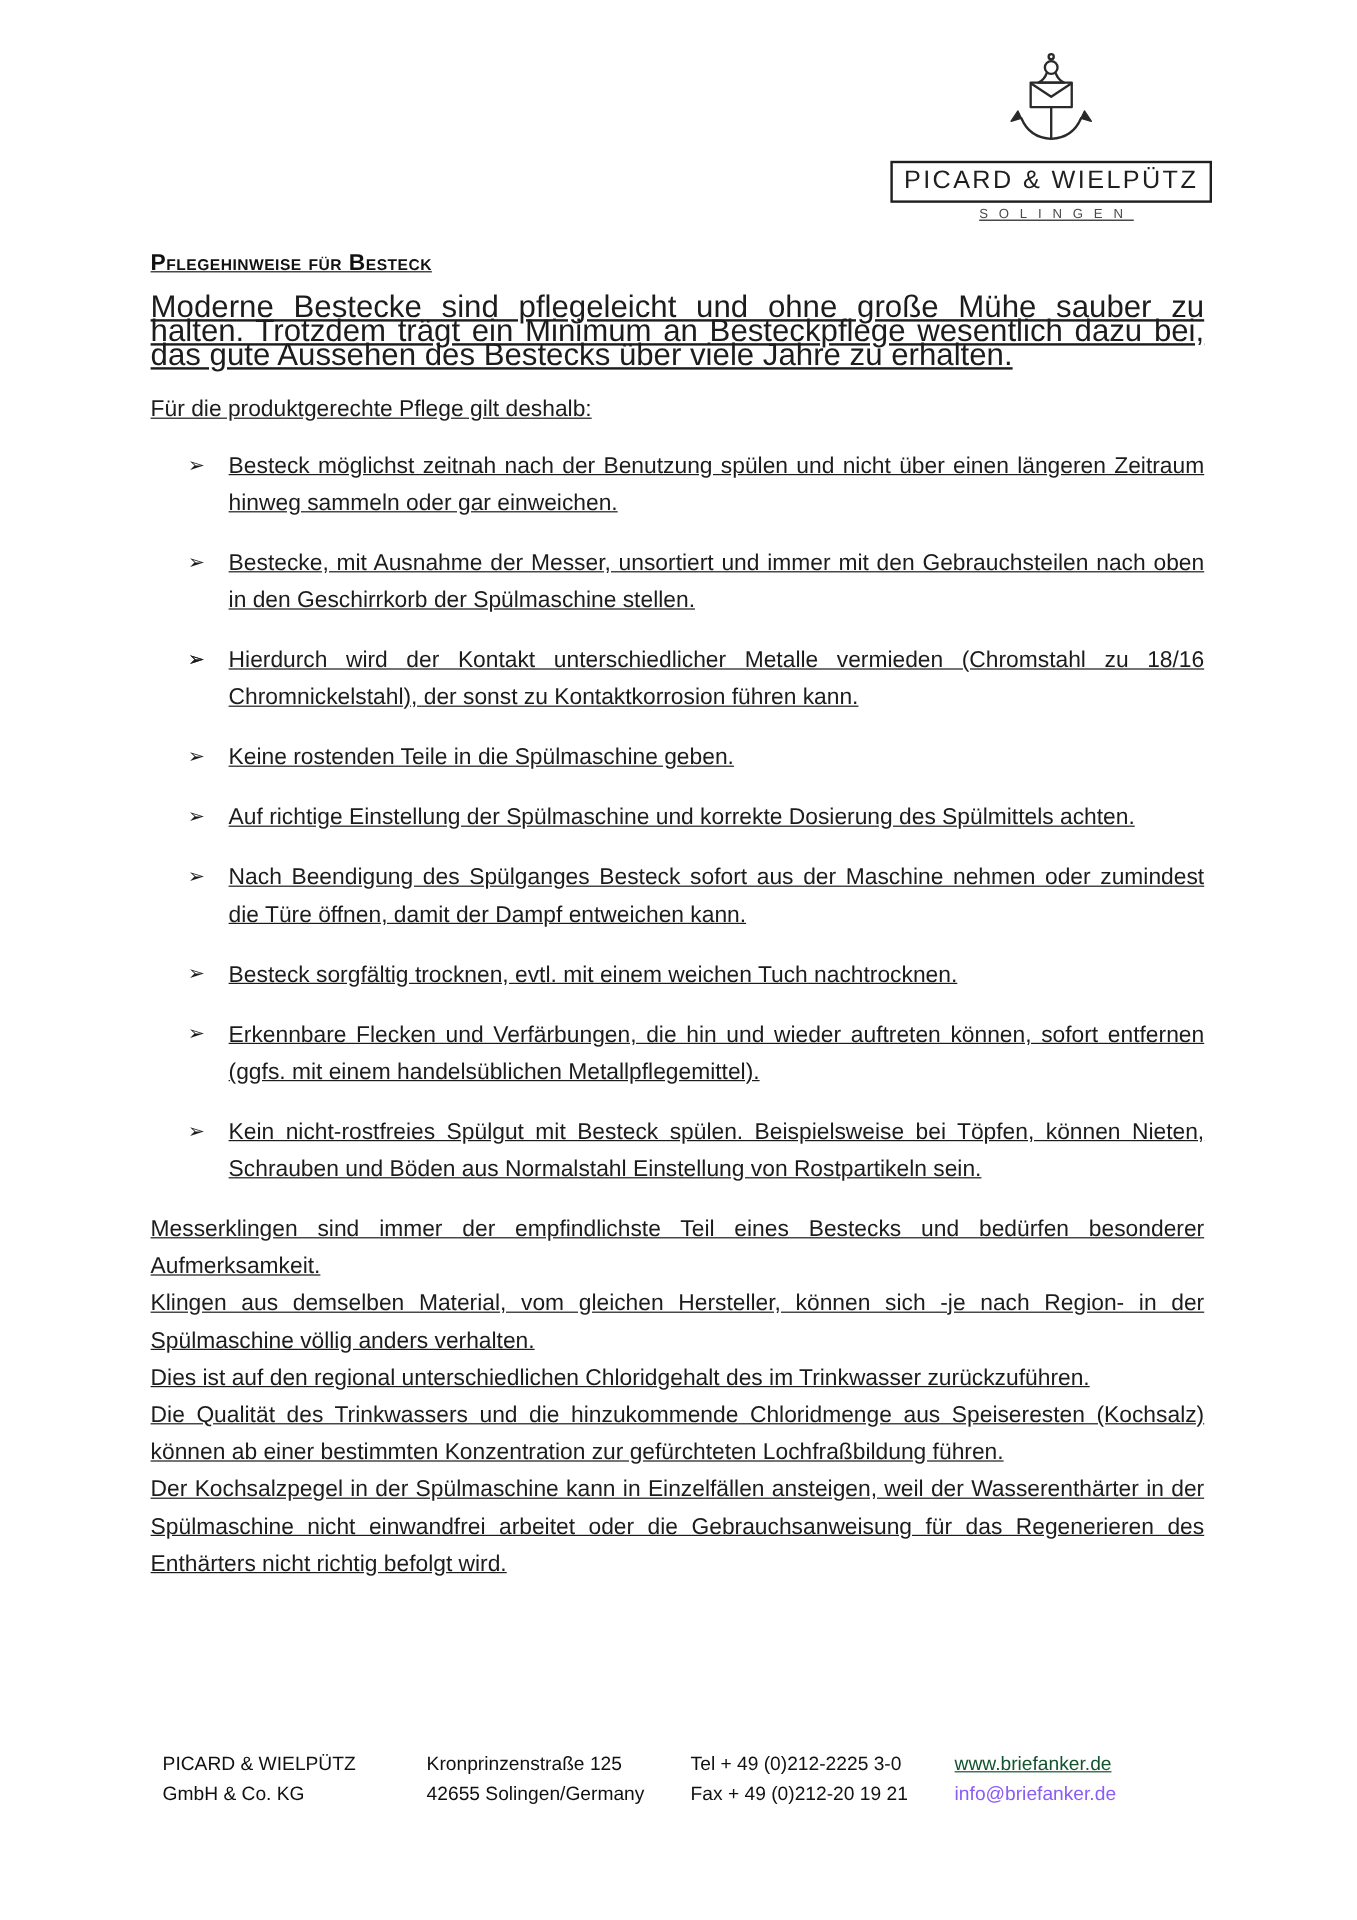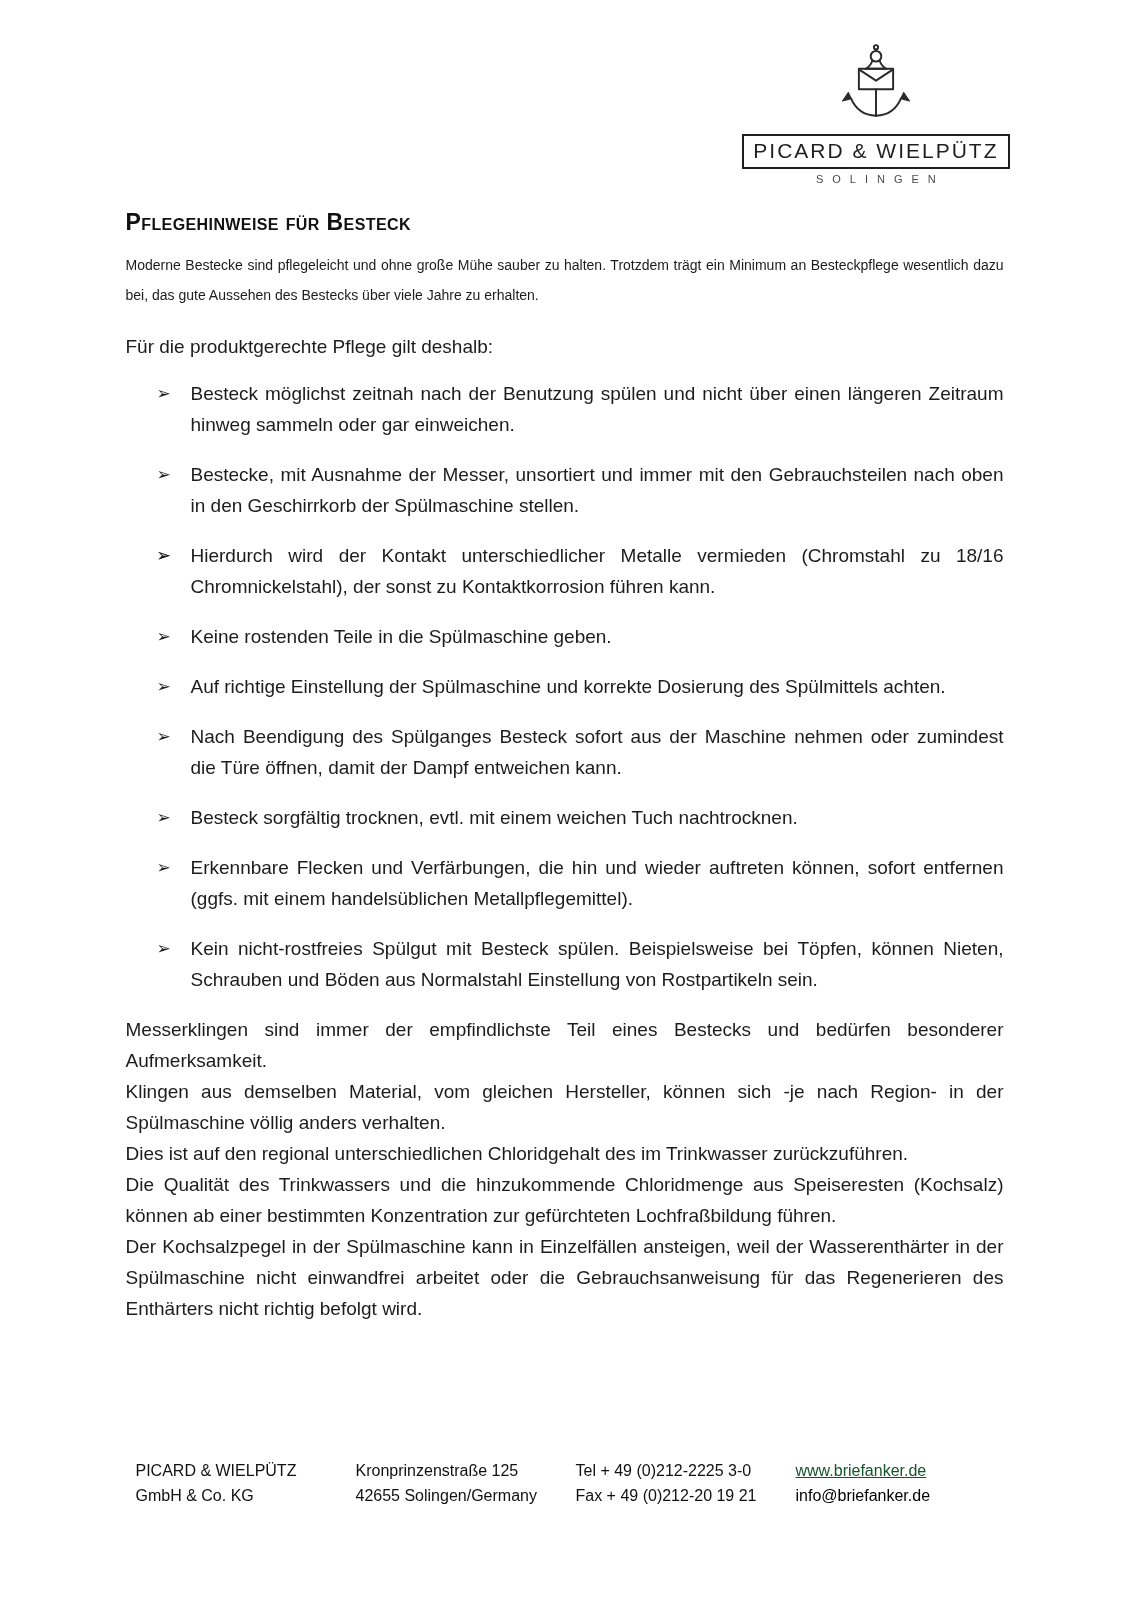--- a/index.html
+++ b/index.html
@@ -5,20 +5,21 @@
   * { margin: 0; padding: 0; box-sizing: border-box; }
   html, body { background: #ffffff; }
   body { font-family: "Liberation Sans", "DejaVu Sans", sans-serif; color: #1c1c1c; }
   .page {
     position: relative;
     width: 1120px;
     height: 1600px;
     margin: 0 auto;
     background: #ffffff;
     overflow: hidden;
+    text-decoration: underline;
   }
   
   .header {
     display: flex;
     justify-content: flex-end;
     padding: 44px 116px 0 0;
   }
   .logo-block { text-align: center; }
   .logo-anchor { display: block; margin: 0 auto 2px auto; }
   .brand-box {
@@ -35,30 +36,30 @@
     margin-top: 4px;
     font-size: 11px;
     letter-spacing: 9px;
     text-indent: 9px;
     color: #4a4a4a;
   }
   
   .content { padding: 0 122px 0 120px; }
   .doc-title {
     margin-top: 24px;
-    font-size: 23px;
+    font-size: 19px;
     font-weight: 700;
     font-variant: small-caps;
     letter-spacing: 0.4px;
     color: #111;
   }
   .para {
     margin-top: 14px;
-    font-size: 14px;
-    line-height: 30px;
+    font-size: 26px;
+    line-height: 20px;
     text-align: justify;
   }
   .list-intro {
     margin-top: 21px;
     font-size: 19px;
     line-height: 31px;
     text-align: left;
   }
   ul.care-list {
     list-style: none;
@@ -96,21 +97,21 @@
     line-height: 25px;
     color: #111;
   }
   .footer .fcol { width: 220px; }
   .footer .fcol:last-child { width: auto; }
   .footer a.weblink {
     color: #14532d;
     text-decoration: underline;
     cursor: pointer;
   }
-  .footer .femail { color: #000000; }
+  .footer .femail { color: #8b5cf6; }
 </style>
 </head>
 <body>
 
 <div class="page">
 
   <div class="header">
     <div class="logo-block">
       <svg class="logo-anchor" width="82" height="88" viewBox="0 0 100 108" aria-hidden="true">
         <g fill="none" stroke="#2a2a2a" stroke-width="2.4" stroke-linecap="round" stroke-linejoin="round">

